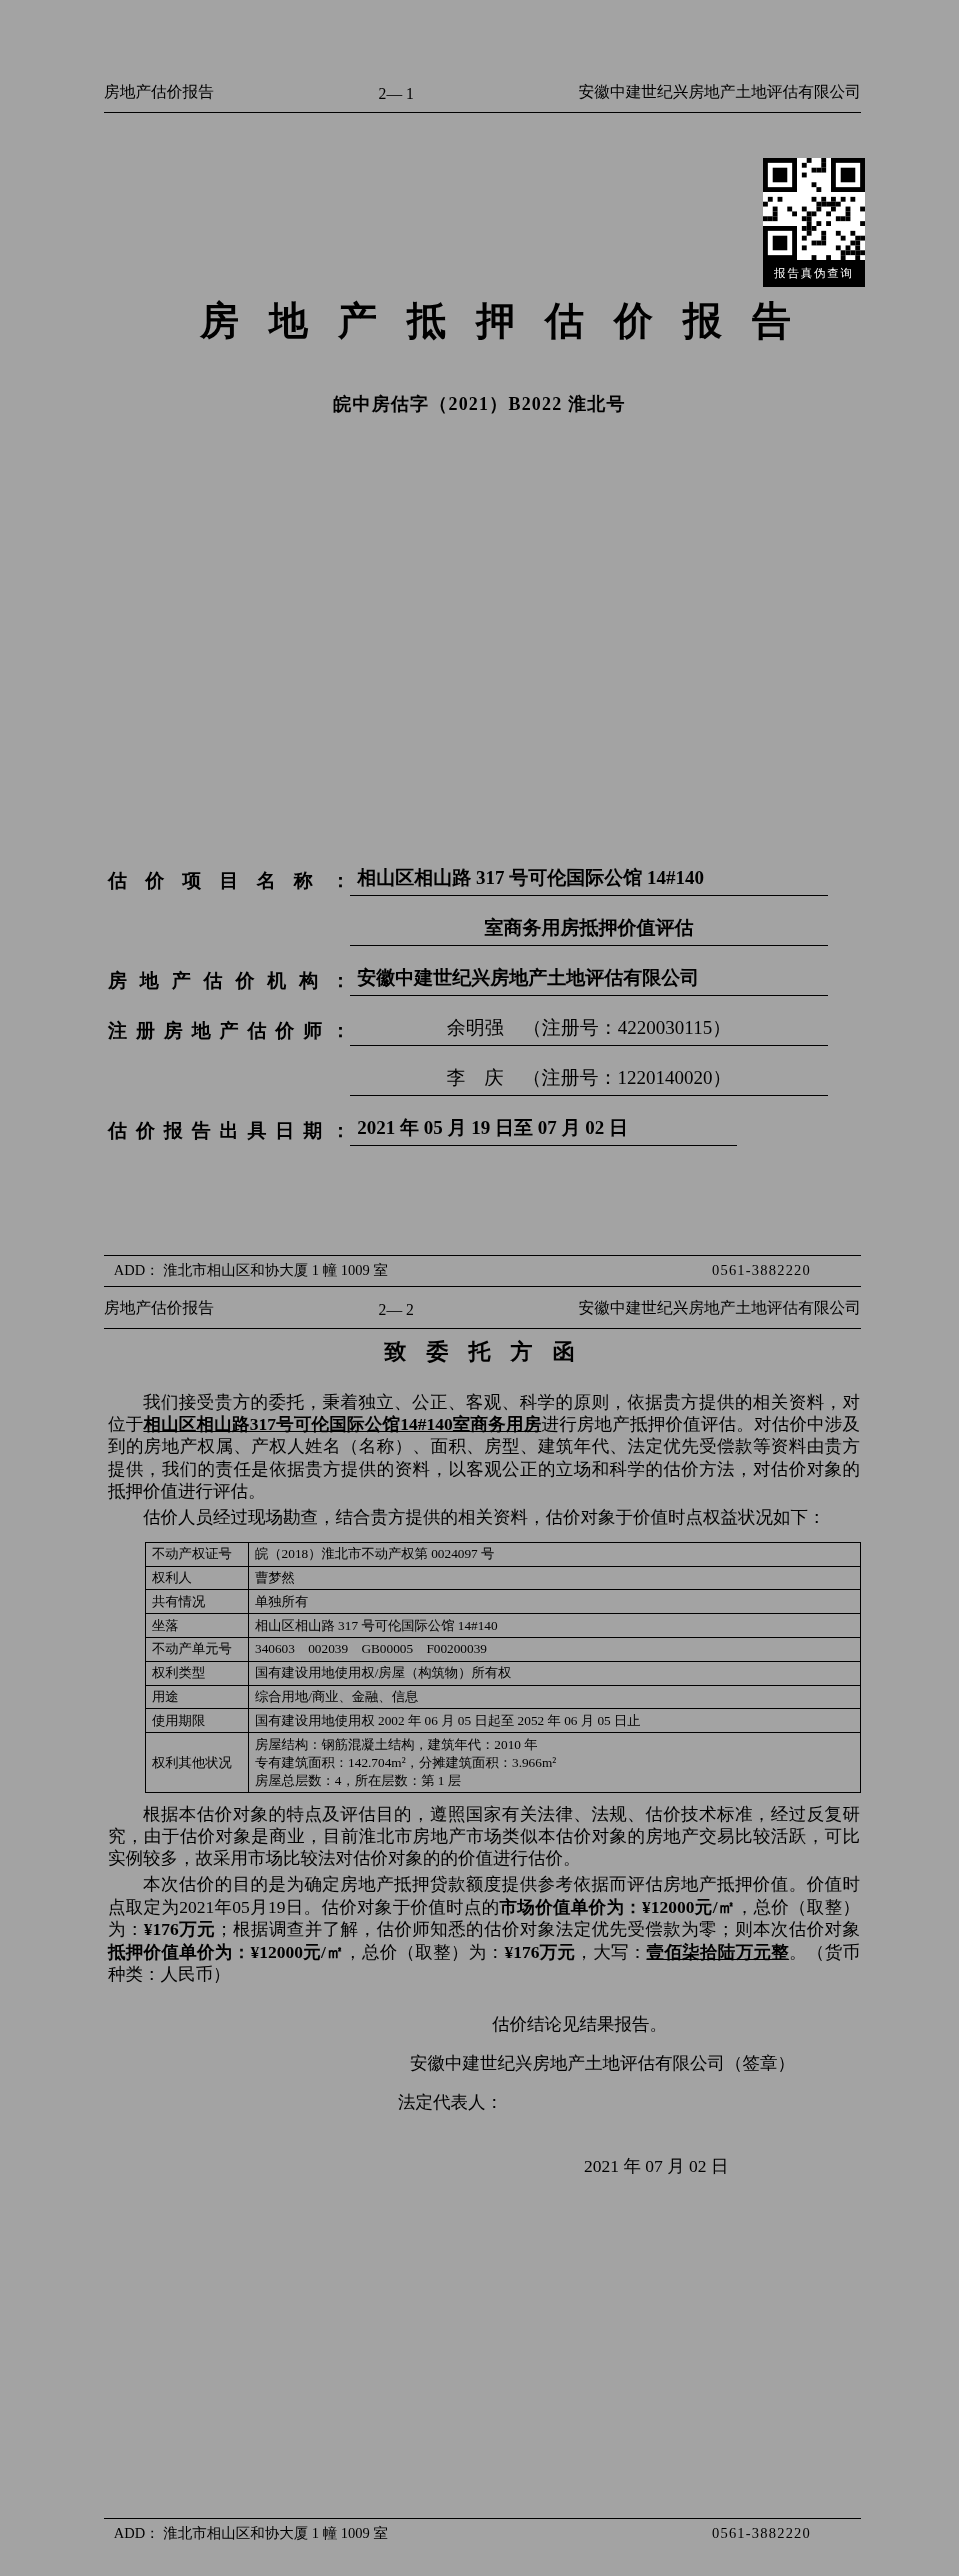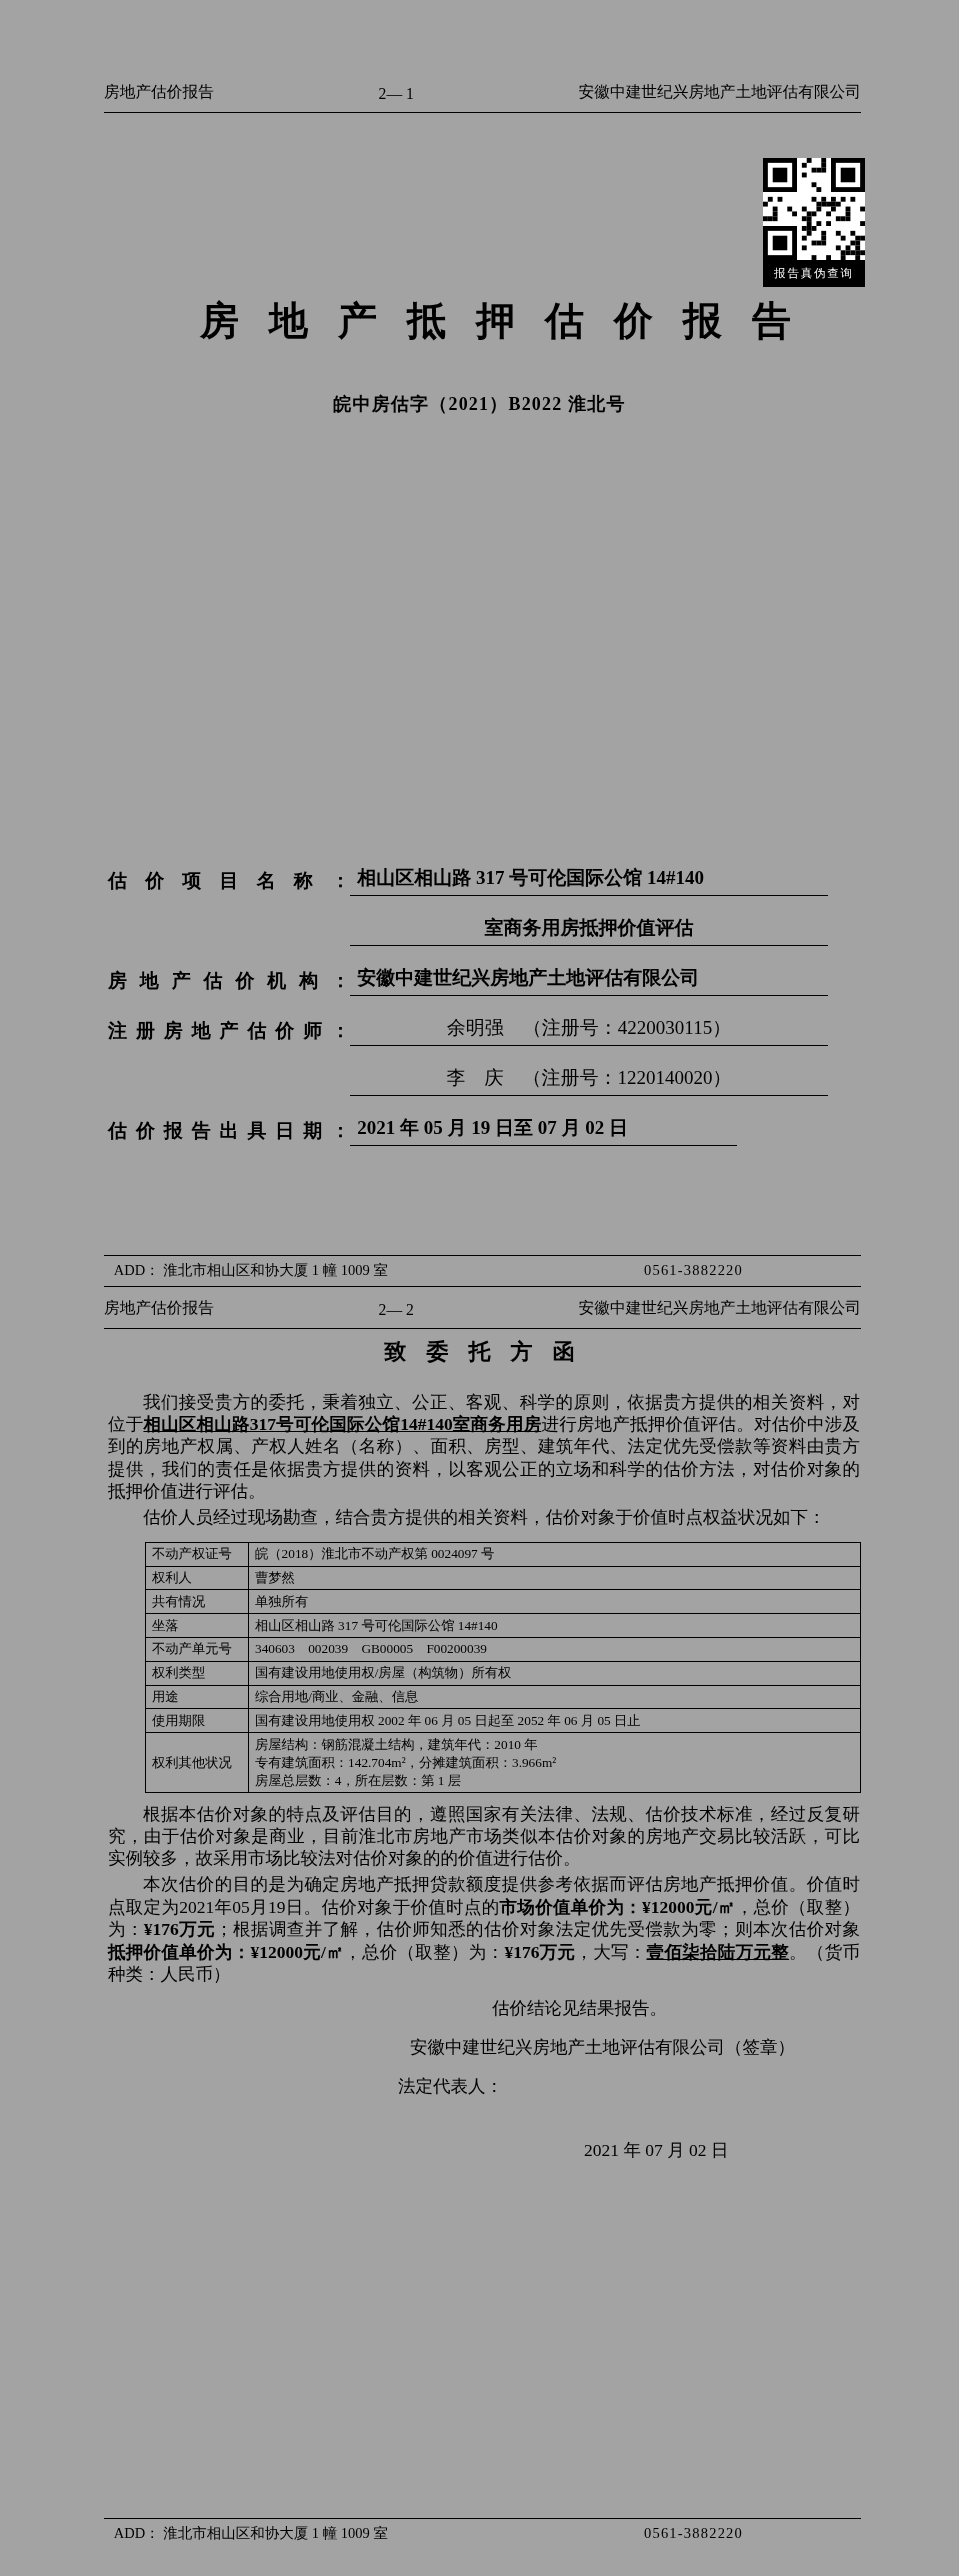--- a/index.html
+++ b/index.html
@@ -33,21 +33,21 @@
     position: absolute;
     left: 104px;
     width: 757px;
     font-size: 14.5px;
   }
   #ftr1 { top: 1255px; }
   #ftr2 { top: 2518px; }
   .ftr-inner { display: flex; align-items: center; padding: 5.4px 0 5.4px 9.7px; }
   #ftr1 .ftr-inner { border-top: 1.2px solid #000; border-bottom: 1.2px solid #000; }
   #ftr2 .ftr-inner { border-top: 1.2px solid #000; }
-  .ftr-inner .phone { margin-left: auto; margin-right: 118px; letter-spacing: 1.2px; }
+  .ftr-inner .phone { margin-left: auto; margin-right: 50px; letter-spacing: 1.2px; }
 
   
   .qr-wrap { position: absolute; left: 763px; top: 158px; width: 102px; }
   .qr { width: 102px; height: 102px; }
   .qr svg { display: block; }
   .qr-caption {
     background: #000; color: #fff; text-align: center;
     font-size: 11.5px; letter-spacing: 1.8px; padding: 6px 0;
     font-family: "Liberation Sans", "DejaVu Sans", sans-serif;
   }
@@ -90,21 +90,21 @@
   .para { text-indent: 2em; text-align: justify; margin-top: 3.6px; }
 
   table.rights {
     border-collapse: collapse; margin: 13.3px 0 9.7px 37px;
     width: 716px; font-size: 13.3px; line-height: 18px;
   }
   table.rights td { border: 0.6px solid #000; padding: 2.4px 6px; vertical-align: middle; }
   table.rights td.lbl { width: 103px; }
   .prelines { white-space: pre-line; }
 
-  .c1 { margin-top: 12px; margin-left: 384px; }
+  .c1 { margin-top: 28px; margin-left: 384px; }
   .c2 { margin-top: 15.7px; text-align: right; padding-right: 65px; }
   .c3 { margin-top: 17px; margin-left: 290px; }
   .c4 { margin-top: 42px; margin-left: 476px; }
 </style>
 </head>
 <body>
 
 <div class="page">
 
   <div class="pg-header" id="hdr1">

